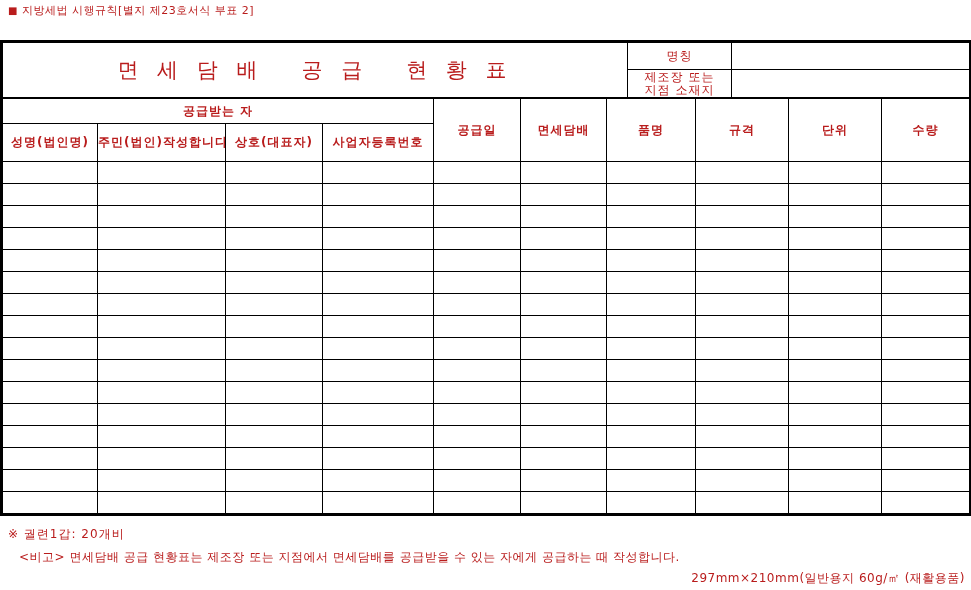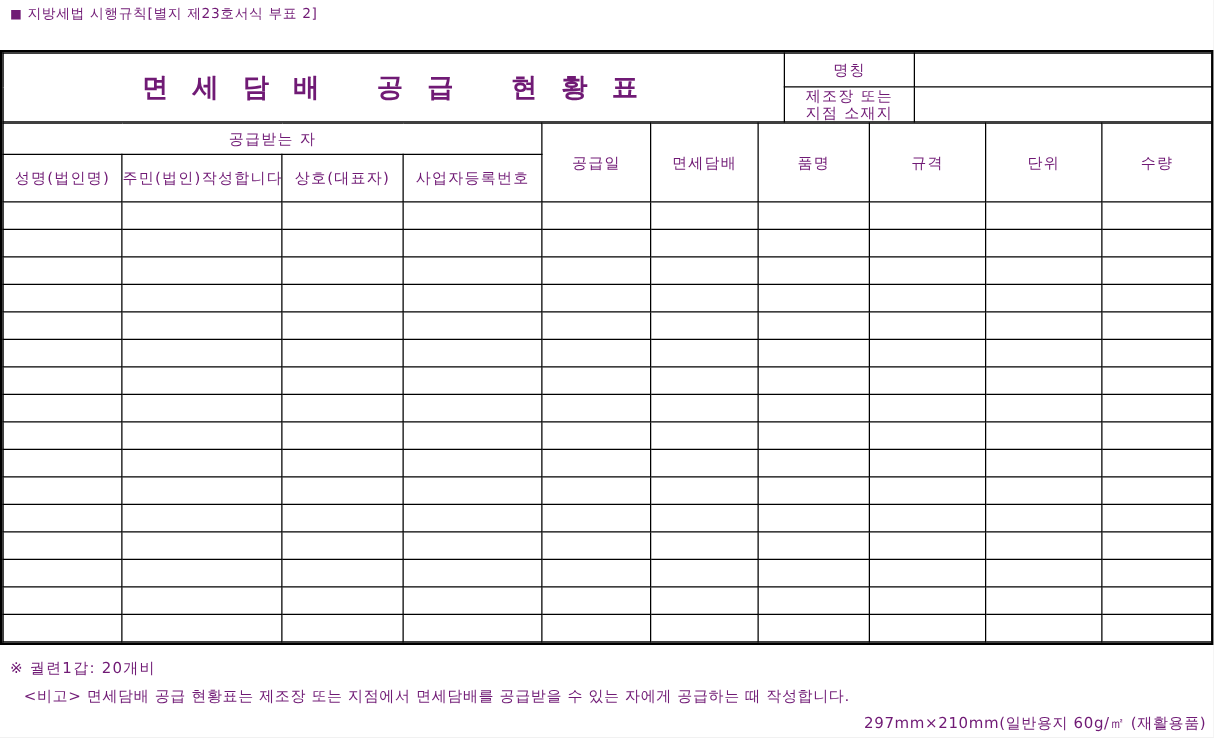--- a/index.html
+++ b/index.html
@@ -2,21 +2,21 @@
 <html><head>
 <meta charset="utf-8">
 <style>
   * { margin: 0; padding: 0; box-sizing: border-box; }
   html, body { background: #e8e8e8; }
   .page {
     position: relative;
     width: 971px;
     height: 590px;
     background: #ffffff;
-    color: #701a75;
+    color: #b91c1c;
     font-family: "DejaVu Sans", "Liberation Sans", sans-serif;
     overflow: hidden;
   }
   .top-note {
     position: absolute;
     top: 3px;
     left: 8px;
     font-size: 11px;
     letter-spacing: 0.5px;
     white-space: nowrap;
@@ -43,30 +43,30 @@
     font-size: 12px;
     letter-spacing: 1px;
     overflow: hidden;
     white-space: nowrap;
   }
   
   .info-table tr.r1 { height: 27px; }
   .info-table tr.r2 { height: 28px; }
   .title-cell {
     font-size: 21px;
-    font-weight: bold;
+    font-weight: normal;
     letter-spacing: 6px;
     white-space: pre;
   }
   .loc-label { line-height: 13px; margin-top: 28px; }
   
   .main-table tr.group-row { height: 25px; }
   .main-table tr.sub-row { height: 38px; }
   .main-table tbody tr { height: 22px; }
-  .main-table th { font-size: 12px; }
+  .main-table th { font-size: 12px; font-weight: bold; }
 
   .footnote-pack {
     position: absolute;
     top: 526px;
     left: 8px;
     font-size: 12px;
     letter-spacing: 1px;
     white-space: nowrap;
   }
   .footnote-remark {

